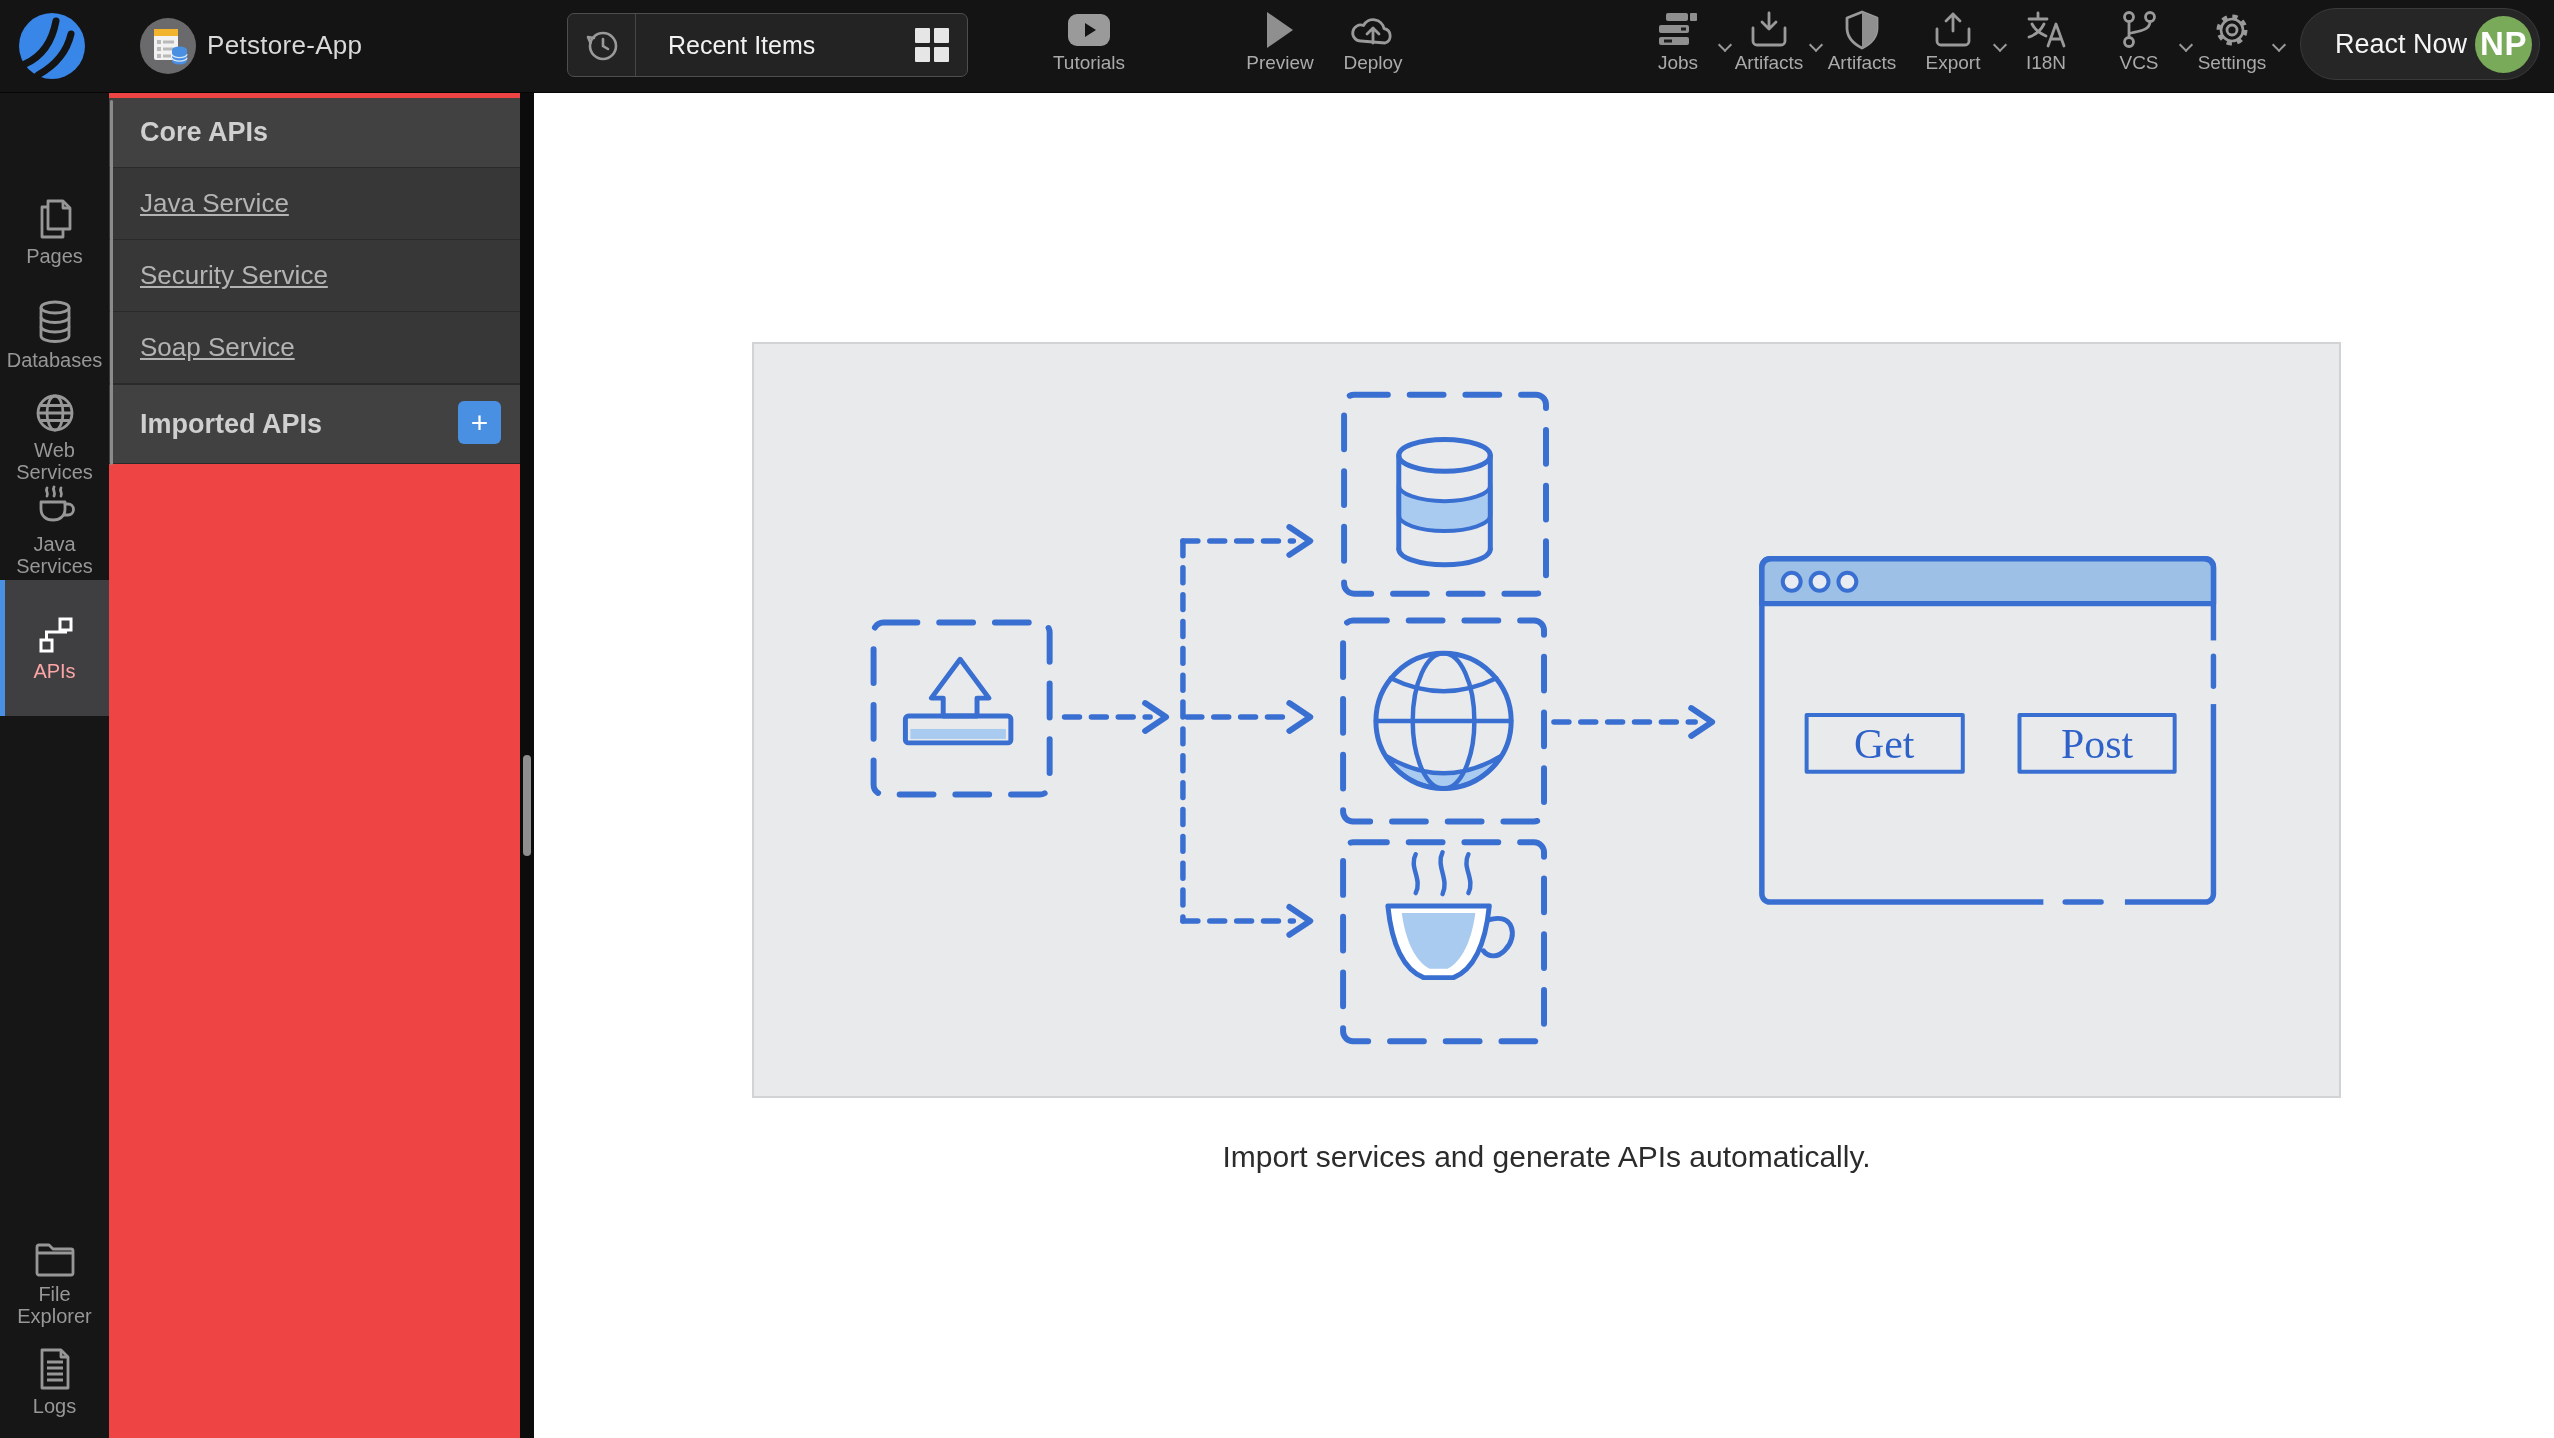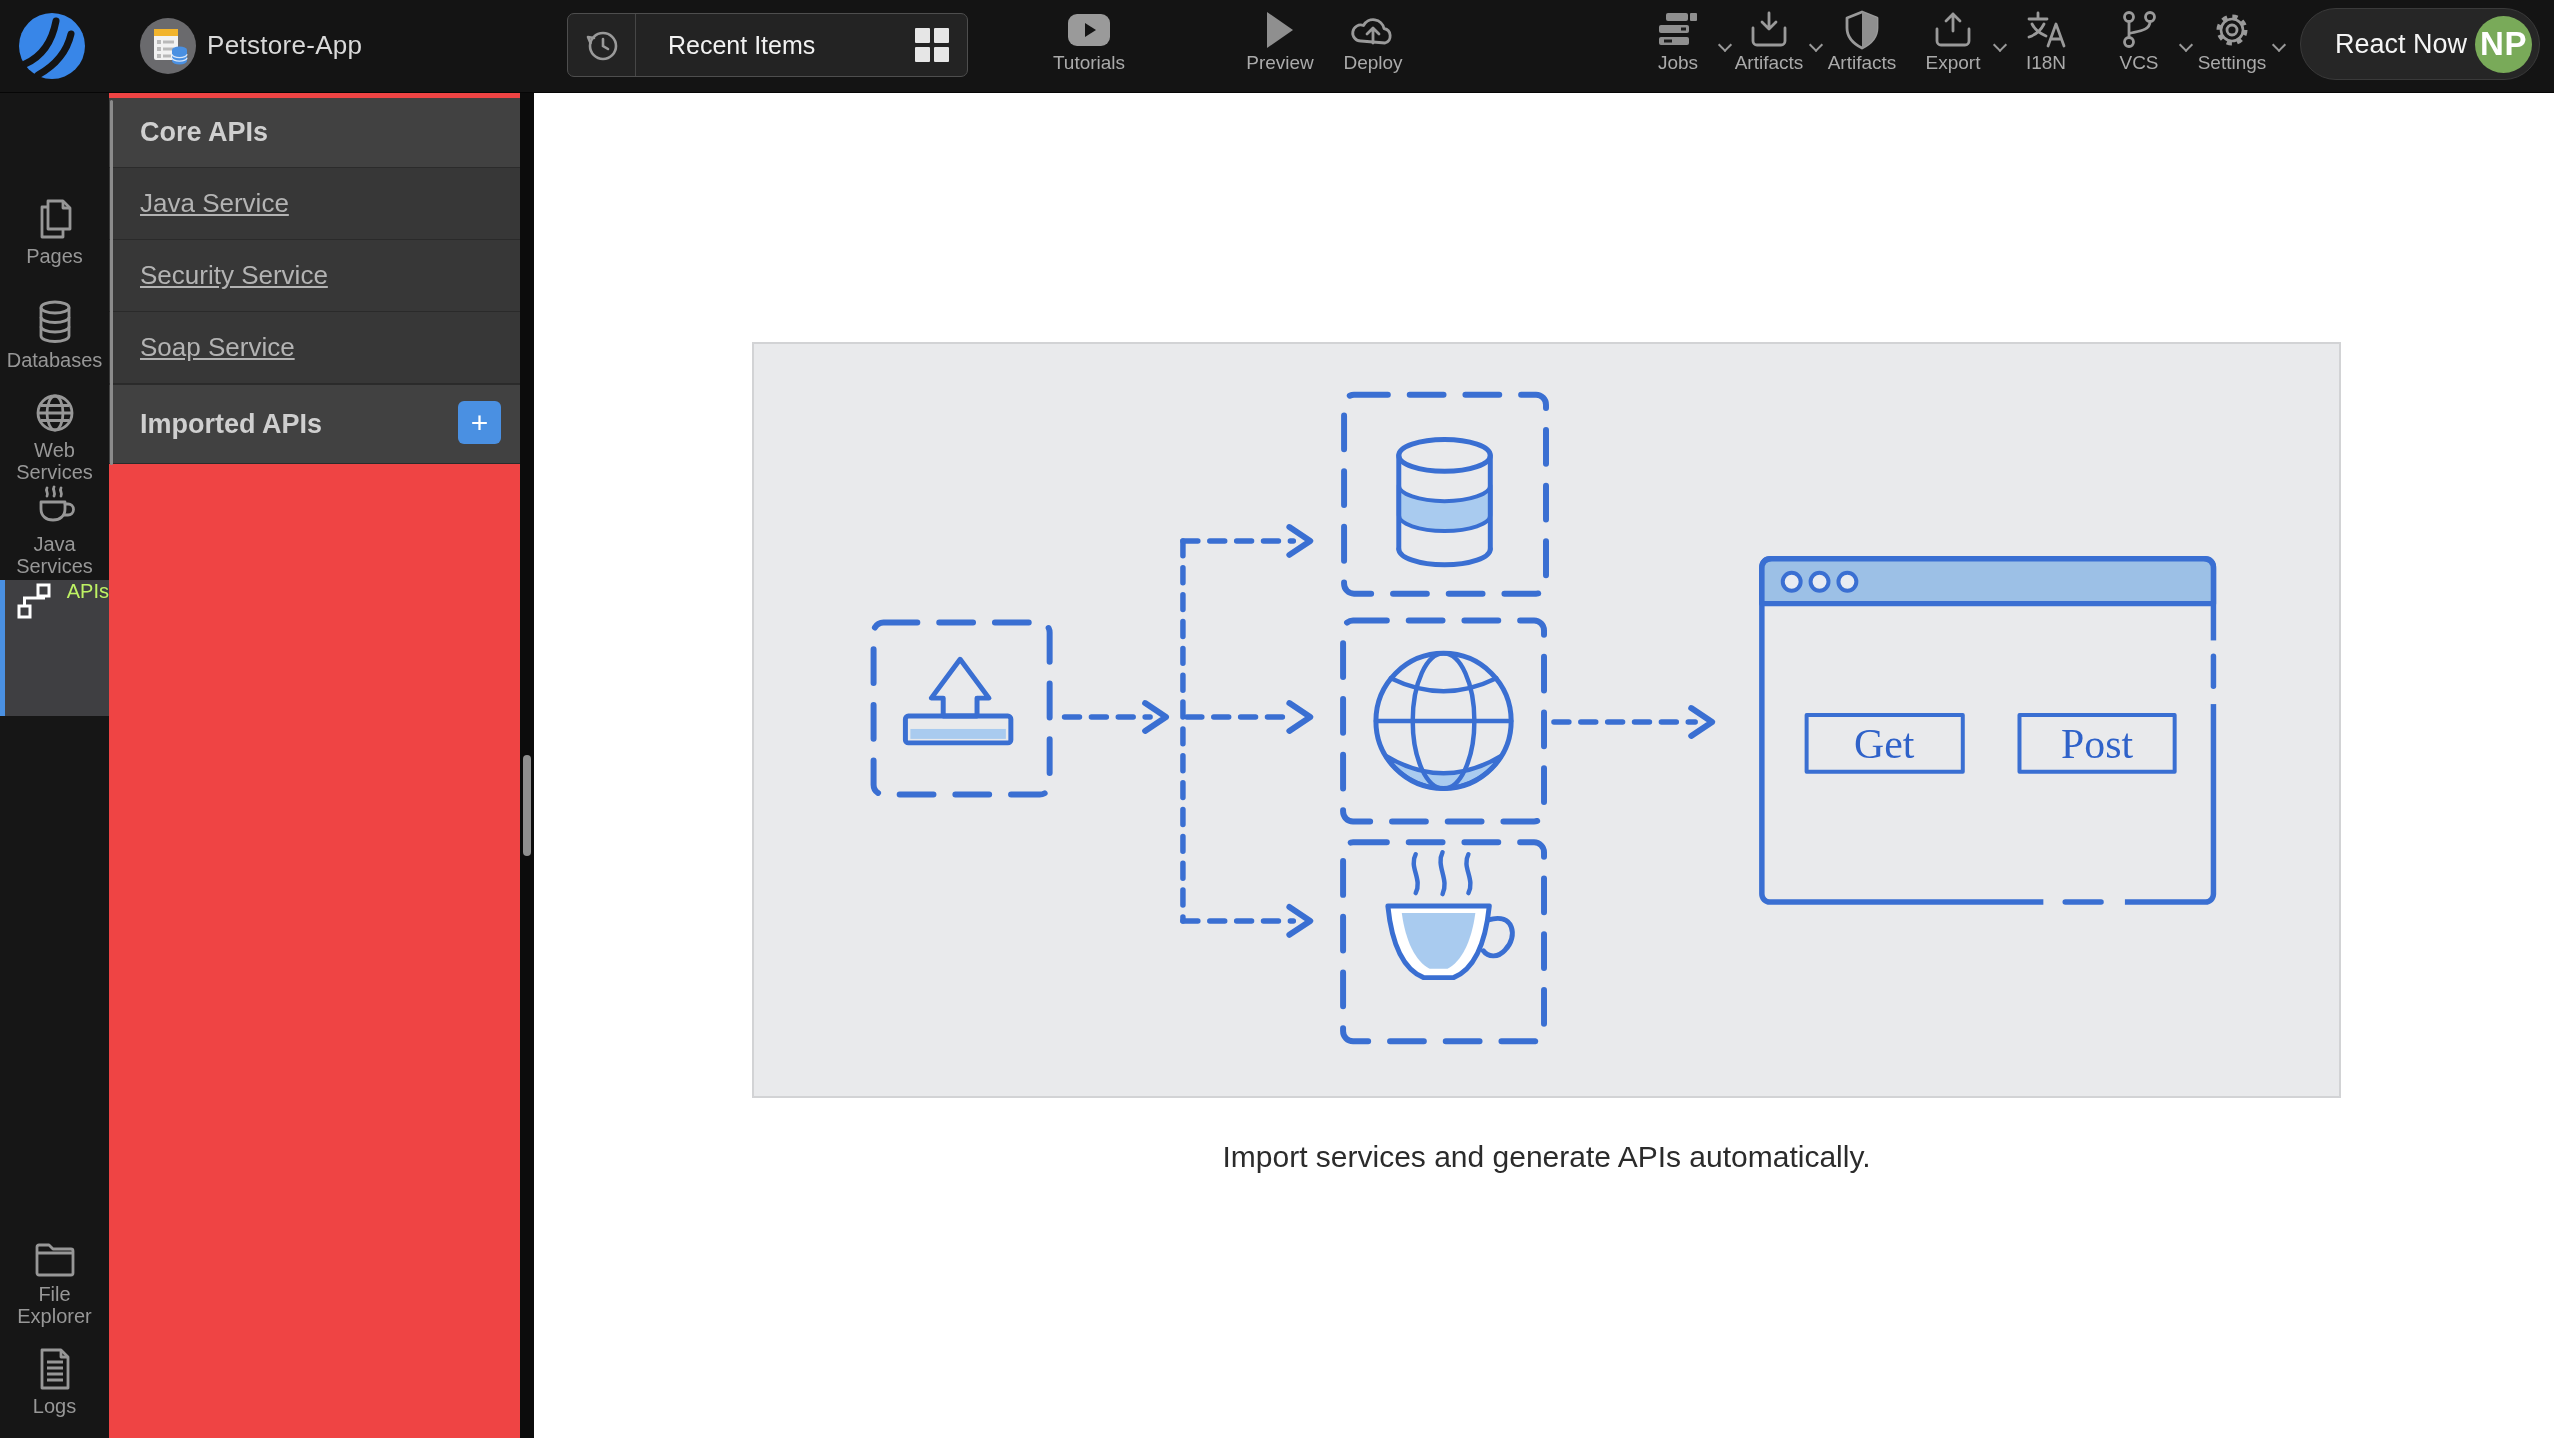--- a/index.html
+++ b/index.html
@@ -20,21 +20,21 @@
   .tool .tl { margin-top:2px; }
   .chev { position:absolute; width:10px; height:10px; border-right:2.5px solid #9a9a9a; border-bottom:2.5px solid #9a9a9a; transform:rotate(45deg); right:8px; bottom:0px; }
   #react-pill { left:2300px; top:8px; width:240px; height:72px; background:#262626; border:1px solid #3a3a3a; border-radius:37px; display:flex; align-items:center; cursor:pointer; }
   #react-pill .rl { padding-left:34px; color:#f4f4f4; font-size:27px; font-weight:400; flex:1; }
   #react-pill .av { width:57px; height:57px; border-radius:50%; background:#79aa59; color:#fff; font-size:33px; font-weight:700; display:flex; align-items:center; justify-content:center; margin-right:7px; letter-spacing:.5px; }
 
   
   #sidebar { left:0; top:93px; width:109px; height:1345px; background:#161616; z-index:4; }
   .side-item { position:absolute; left:0; width:109px; text-align:center; color:#979797; font-size:20px; line-height:1.12; cursor:pointer; }
   .side-item svg { display:block; margin:0 auto 4px auto; }
-  .side-item.active-block { background:#3f3f42; height:136px; display:flex; flex-direction:row; justify-content:center; color:#bef264; font-weight:500; }
+  .side-item.active-block { background:#3f3f42; height:136px; display:flex; flex-direction:column; justify-content:center; color:#fca5a5; font-weight:500; }
   .active-stripe { position:absolute; left:0; top:0; width:5px; height:100%; background:#4a90e2; }
 
   
   #panel { left:109px; top:93px; width:411px; height:1345px; background:#ef4444; z-index:3; }
   .p-head { position:absolute; left:0; width:411px; background:#414141; color:#cfcfcf; font-size:27px; font-weight:700; display:flex; align-items:center; padding-left:31px; }
   .p-row  { position:absolute; left:0; width:411px; height:72px; background:#373737; color:#b3b3b3; font-size:26px; display:flex; align-items:center; padding-left:31px; border-bottom:1.5px solid #2a2a2a; cursor:pointer;text-decoration:underline; }
   #add-btn { position:absolute; left:349px; top:16px; width:43px; height:43px; background:#4a90e2; border:none; border-radius:6px; color:#ffffff; font-size:30px; line-height:40px; cursor:pointer; }
   #panel-scroll-thumb { left:110px; top:100px; width:3px; height:365px; background:#8b8b8b; border-radius:2px; z-index:6; }
 
   

